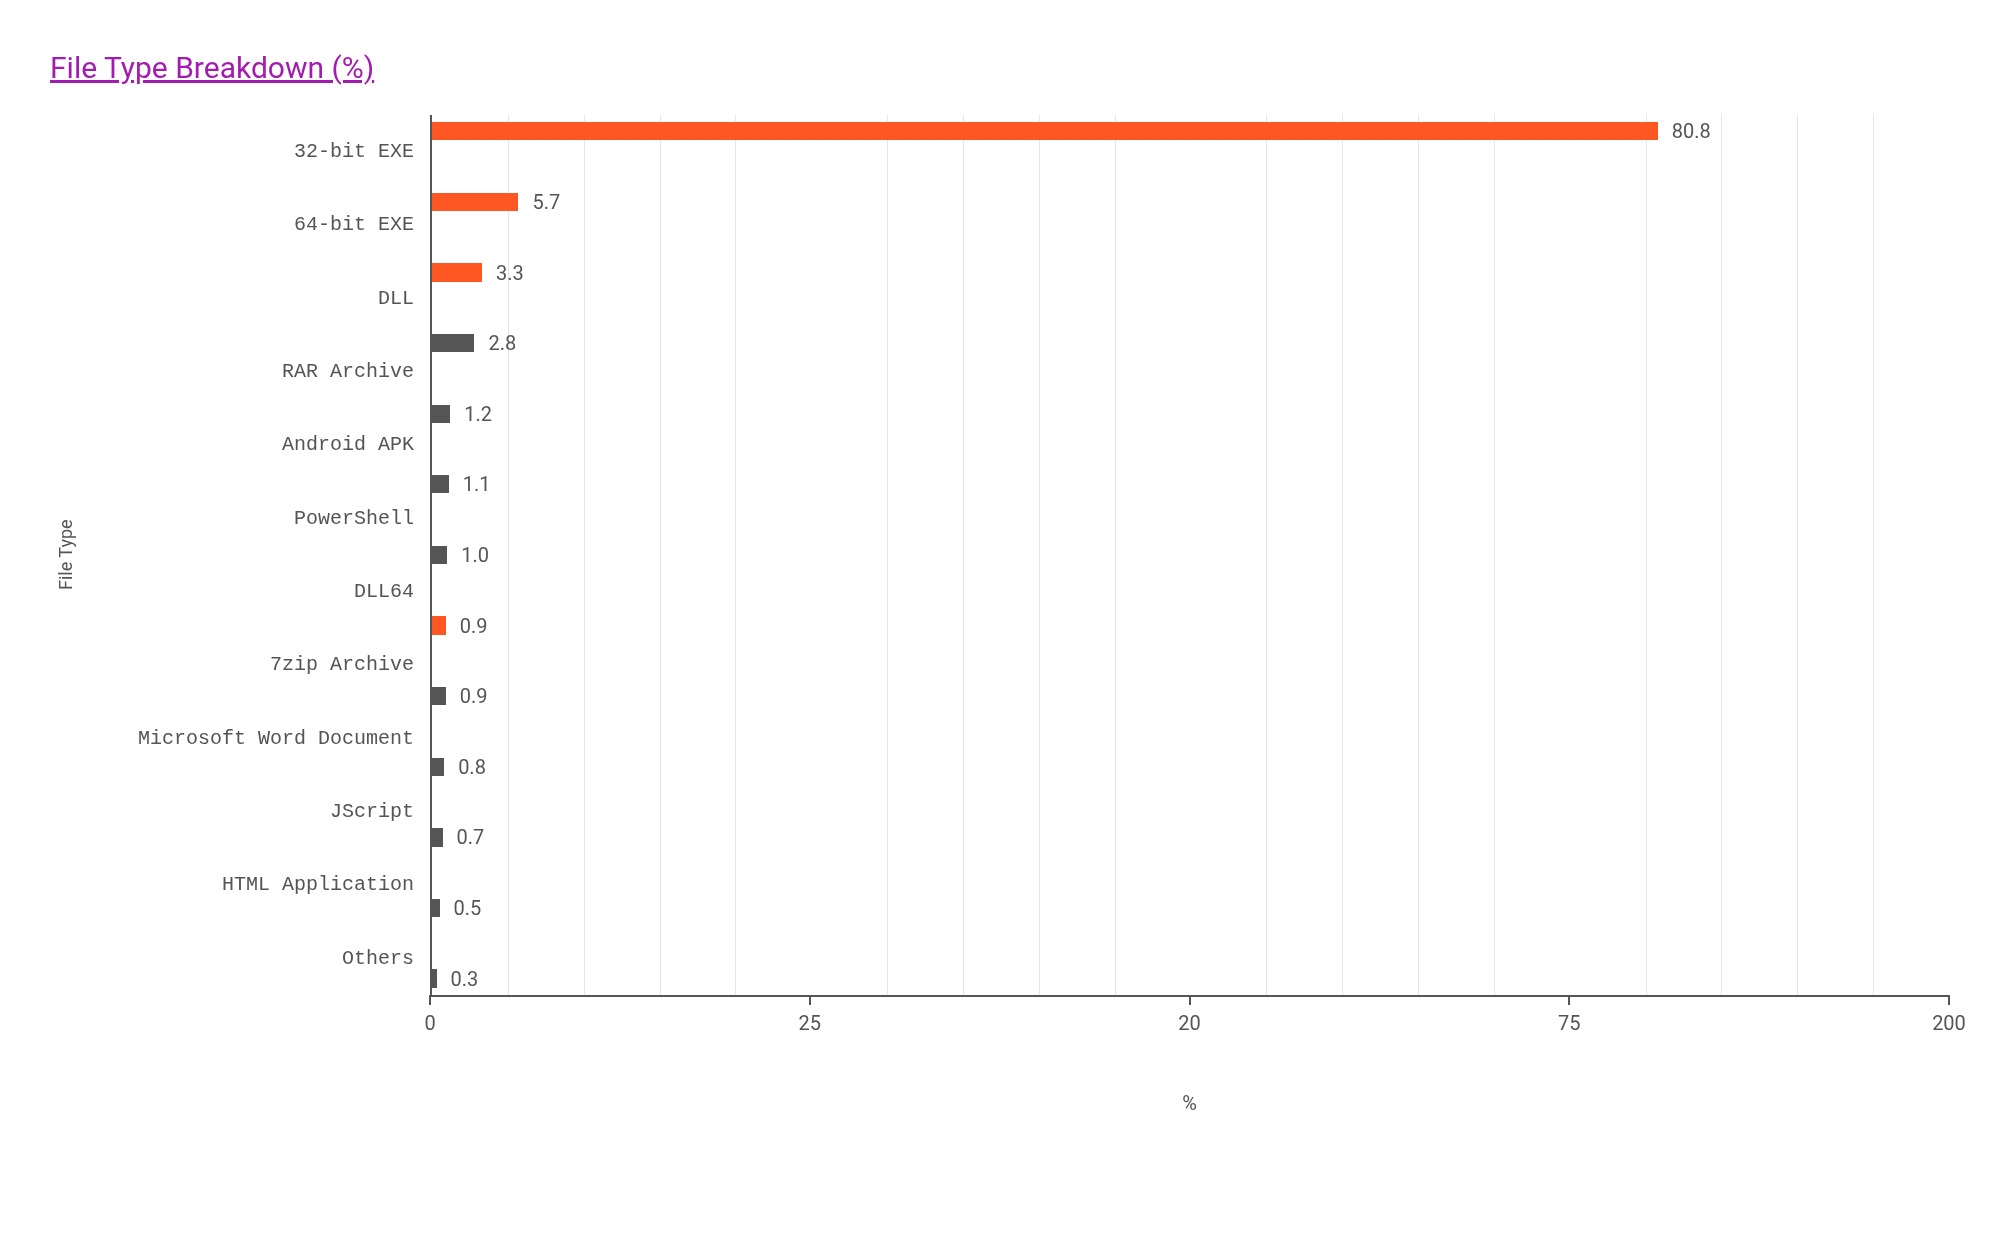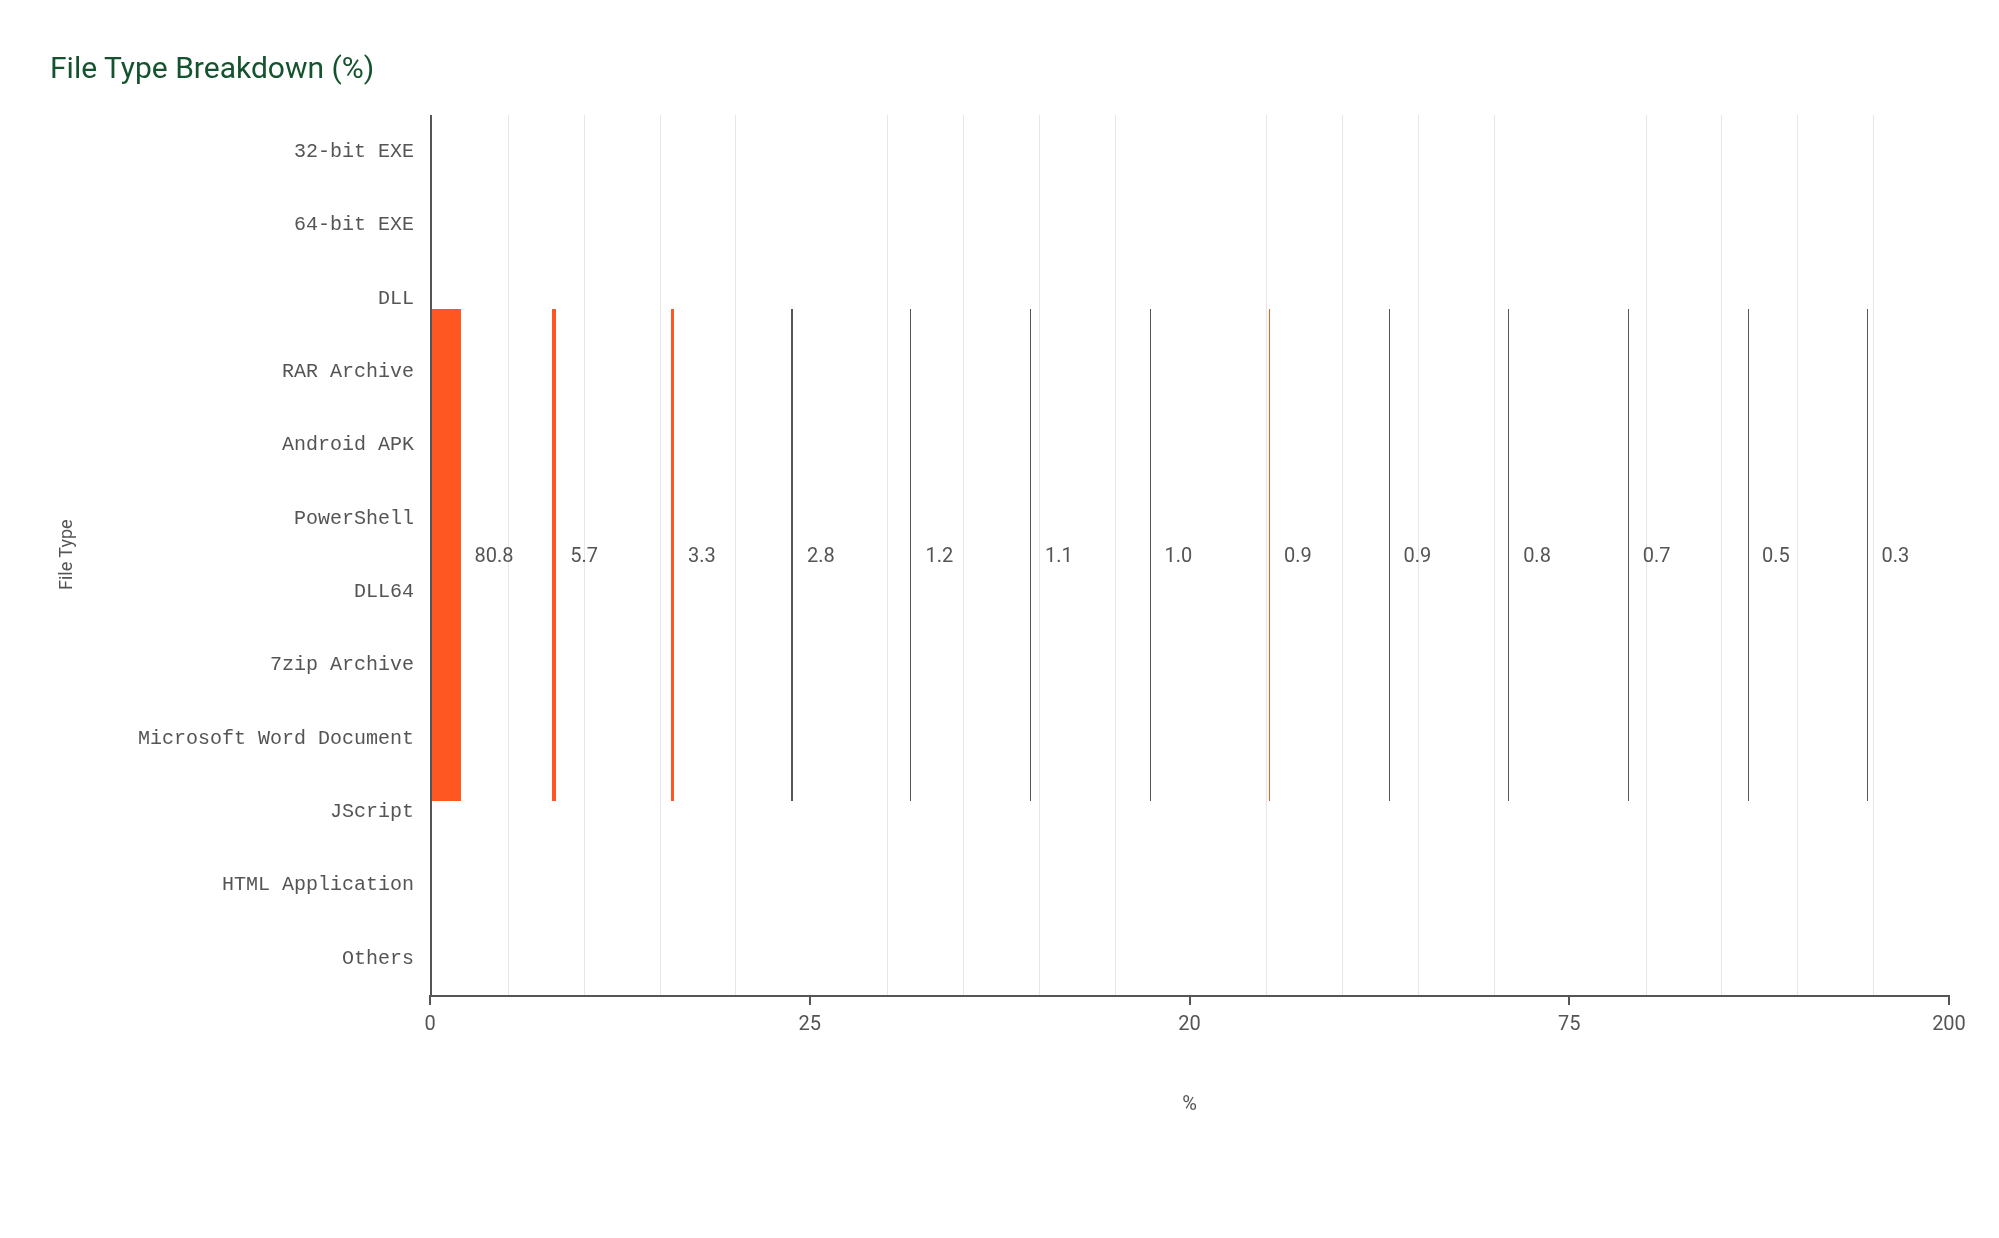--- a/index.html
+++ b/index.html
@@ -11,23 +11,24 @@
     color: #555;
   }
   .wrap {
     width: 1999px;
     height: 1238px;
     position: relative;
     padding: 40px 50px 0 50px;
   }
   .title {
     font-size: 30px;
-    color: #14532d;
+    color: #a21caf;
     font-weight: 400;
     margin: 10px 0 30px 0;
+    text-decoration: underline;
   }
   .chart-body {
     display: flex;
     align-items: stretch;
     height: 880px;
     position: relative;
   }
   .yaxis-title {
     writing-mode: vertical-rl;
     transform: rotate(180deg);
@@ -70,21 +71,21 @@
     position: absolute;
     top: 0;
     bottom: 0;
     width: 0;
     border-left: 1px solid #e6e6e6;
   }
   .bars {
     position: absolute;
     left: 0; top: 0; right: 0; bottom: 0;
     display: flex;
-    flex-direction: row;
+    flex-direction: column;
     gap: 38px;
   }
   .bar-row {
     flex: 1;
     display: flex;
     align-items: center;
     position: relative;
   }
   .bar {
     height: 56%;

